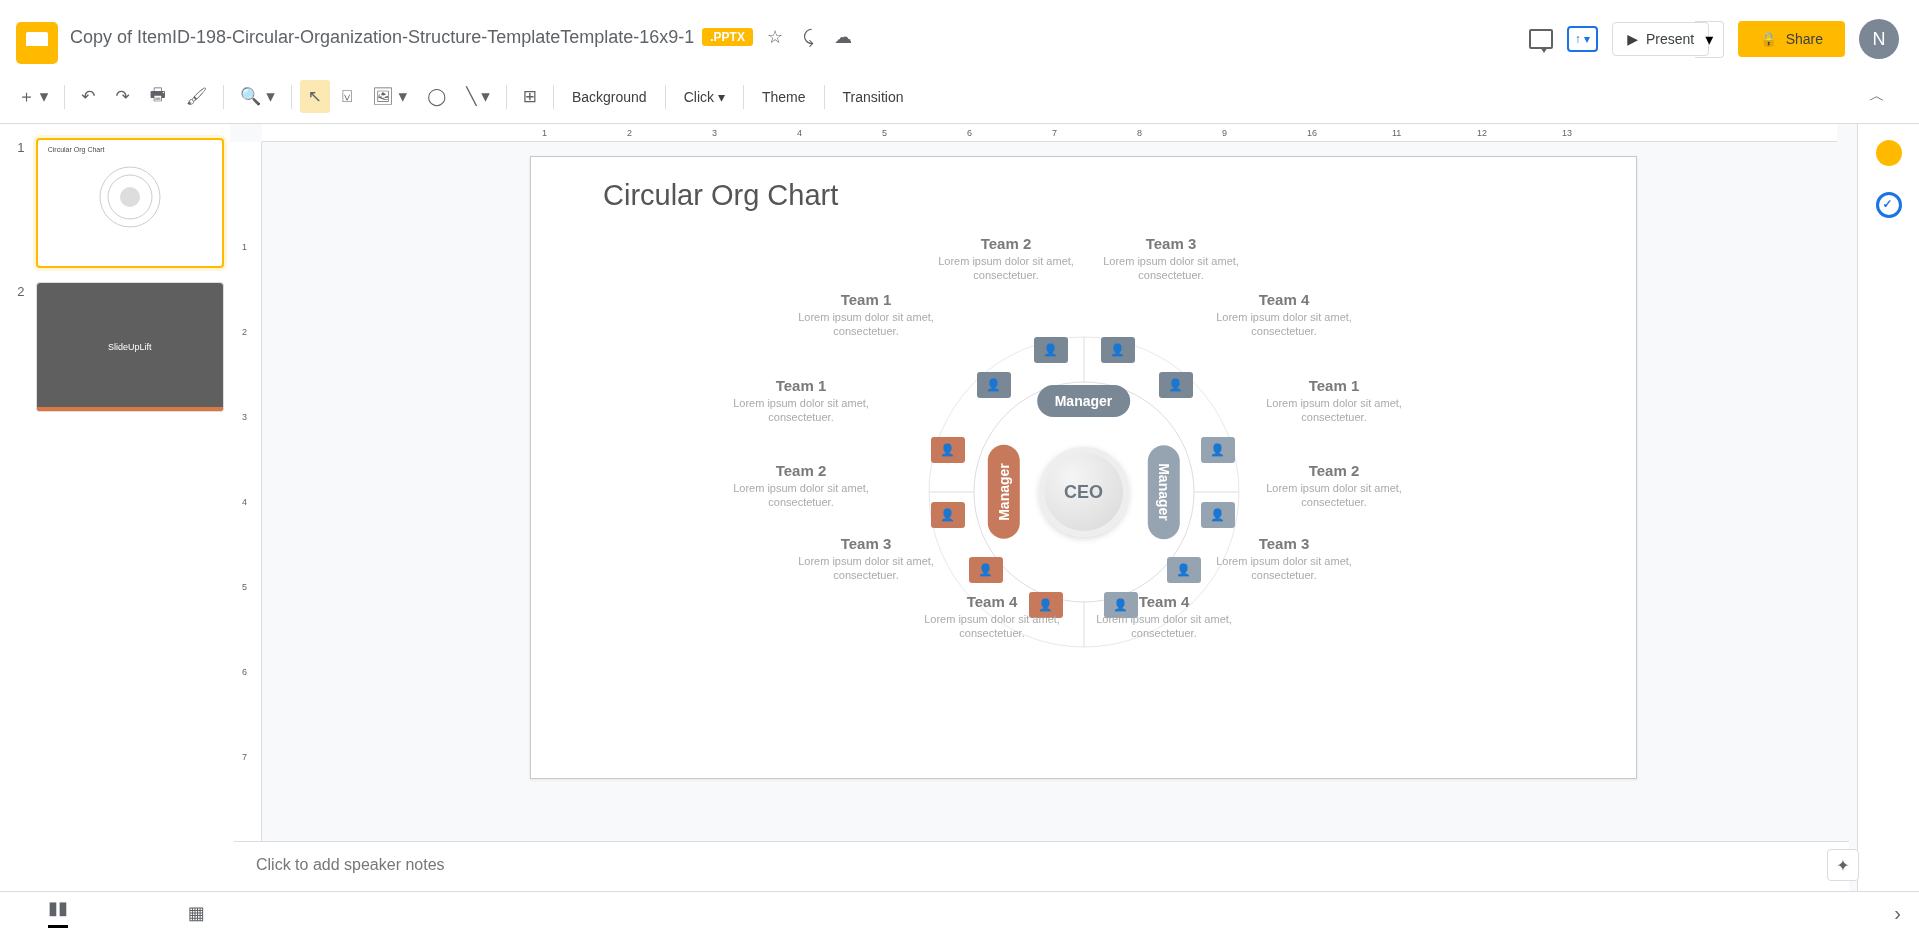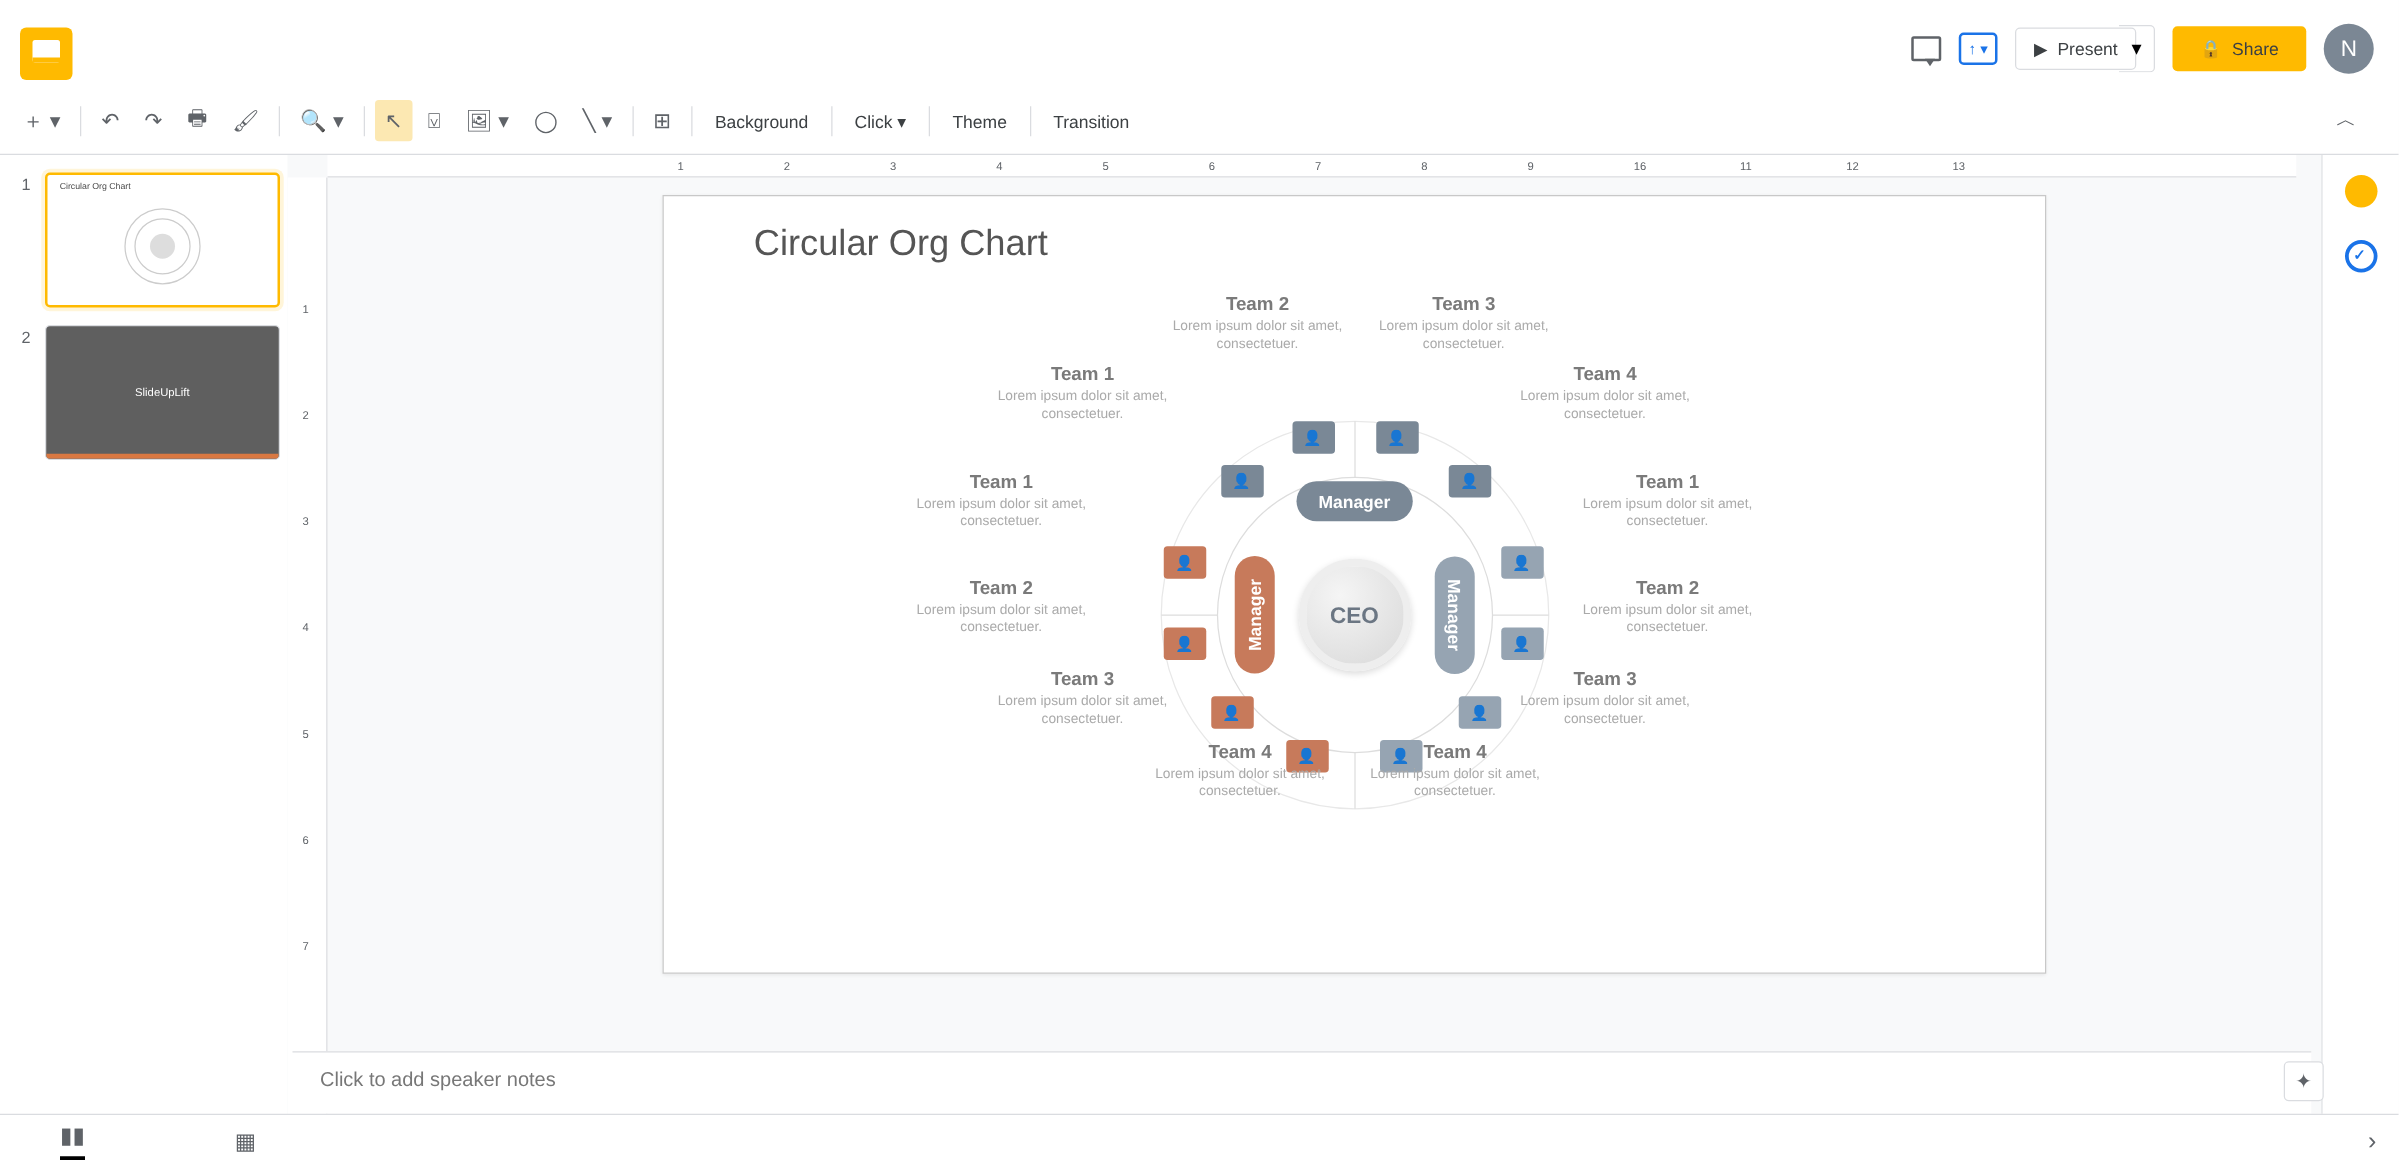--- a/index.html
+++ b/index.html
@@ -28,21 +28,21 @@
 .tb-btn{padding:6px 8px;border-radius:3px;cursor:pointer;display:flex;align-items:center;color:#5f6368;font-size:17px}
 .tb-btn.active{background:#fce8b2}
 .tb-sep{width:1px;height:24px;background:#dadce0;margin:0 4px}
 .tb-text{font-size:14px;color:#3c4043;padding:6px 10px;cursor:pointer}
 .tb-spacer{flex:1}
 .collapse-icon{color:#5f6368;font-size:16px;padding:6px 24px;cursor:pointer}
 .main{display:flex;height:calc(933px - 70px - 46px)}
 .filmstrip{width:230px;padding:14px 6px;overflow-y:auto}
 .thumb-row{display:flex;margin-bottom:14px}
 .thumb-num{width:30px;text-align:center;font-size:13px;color:#5f6368;padding-top:2px}
-.thumb{width:190px;height:108px;border:1px solid #dadce0;border-radius:4px;background:#fff;position:relative;overflow:hidden;cursor:pointer}
+.thumb{width:190px;height:130px;border:1px solid #dadce0;border-radius:4px;background:#fff;position:relative;overflow:hidden;cursor:pointer}
 .thumb.active{border:2px solid #ffba00;box-shadow:0 0 0 3px rgba(255,186,0,.15)}
 .thumb2{background:#5f5f5f;display:flex;align-items:center;justify-content:center;color:#fff;font-size:9px}
 .thumb2::after{content:"";position:absolute;bottom:0;left:0;right:0;height:4px;background:#d97842}
 .thumb1-title{position:absolute;top:6px;left:10px;font-size:7px;color:#4a4a4a}
 .thumb1-chart{position:absolute;top:22px;left:50%;transform:translateX(-50%);width:80px;height:70px}
 .canvas-area{flex:1;background:#f8f9fa;position:relative;overflow:hidden}
 .ruler-h{position:absolute;top:0;left:32px;right:20px;height:18px;background:#fff;border-bottom:1px solid #dadce0;font-size:9px;color:#5f6368;display:flex;align-items:center}
 .ruler-h span{position:absolute}
 .ruler-v{position:absolute;top:18px;left:0;width:32px;bottom:0;background:#fff;border-right:1px solid #dadce0;font-size:9px;color:#5f6368}
 .ruler-v span{position:absolute;left:12px}
@@ -75,20 +75,27 @@
 .nav-next{position:absolute;right:18px;bottom:8px;color:#5f6368;font-size:20px;cursor:pointer}
 svg.ring{position:absolute;top:50%;left:50%;transform:translate(-50%,-50%);pointer-events:none}
 .present-row{display:flex;align-items:center}
 </style>
 </head>
 <body>
 
 <div class="header">
   <div class="logo"></div>
   <div class="title-area">
+    <div class="title-row">
+      <span class="doc-title">Copy of ItemID-198-Circular-Organization-Structure-TemplateTemplate-16x9-1</span>
+      <span class="pptx-badge">.PPTX</span>
+      <span class="header-icon">☆</span>
+      <span class="header-icon">⤹</span>
+      <span class="header-icon">☁</span>
+    </div>
   </div>
   <div class="header-right">
     <div class="comm-icon"></div>
     <div class="up-icon">↑ ▾</div>
     <div class="present-row">
       <div class="present-btn">▶ <span>Present</span></div>
       <div class="present-drop">▾</div>
     </div>
     <div class="share-btn">🔒 <span>Share</span></div>
     <div class="avatar">N</div>

